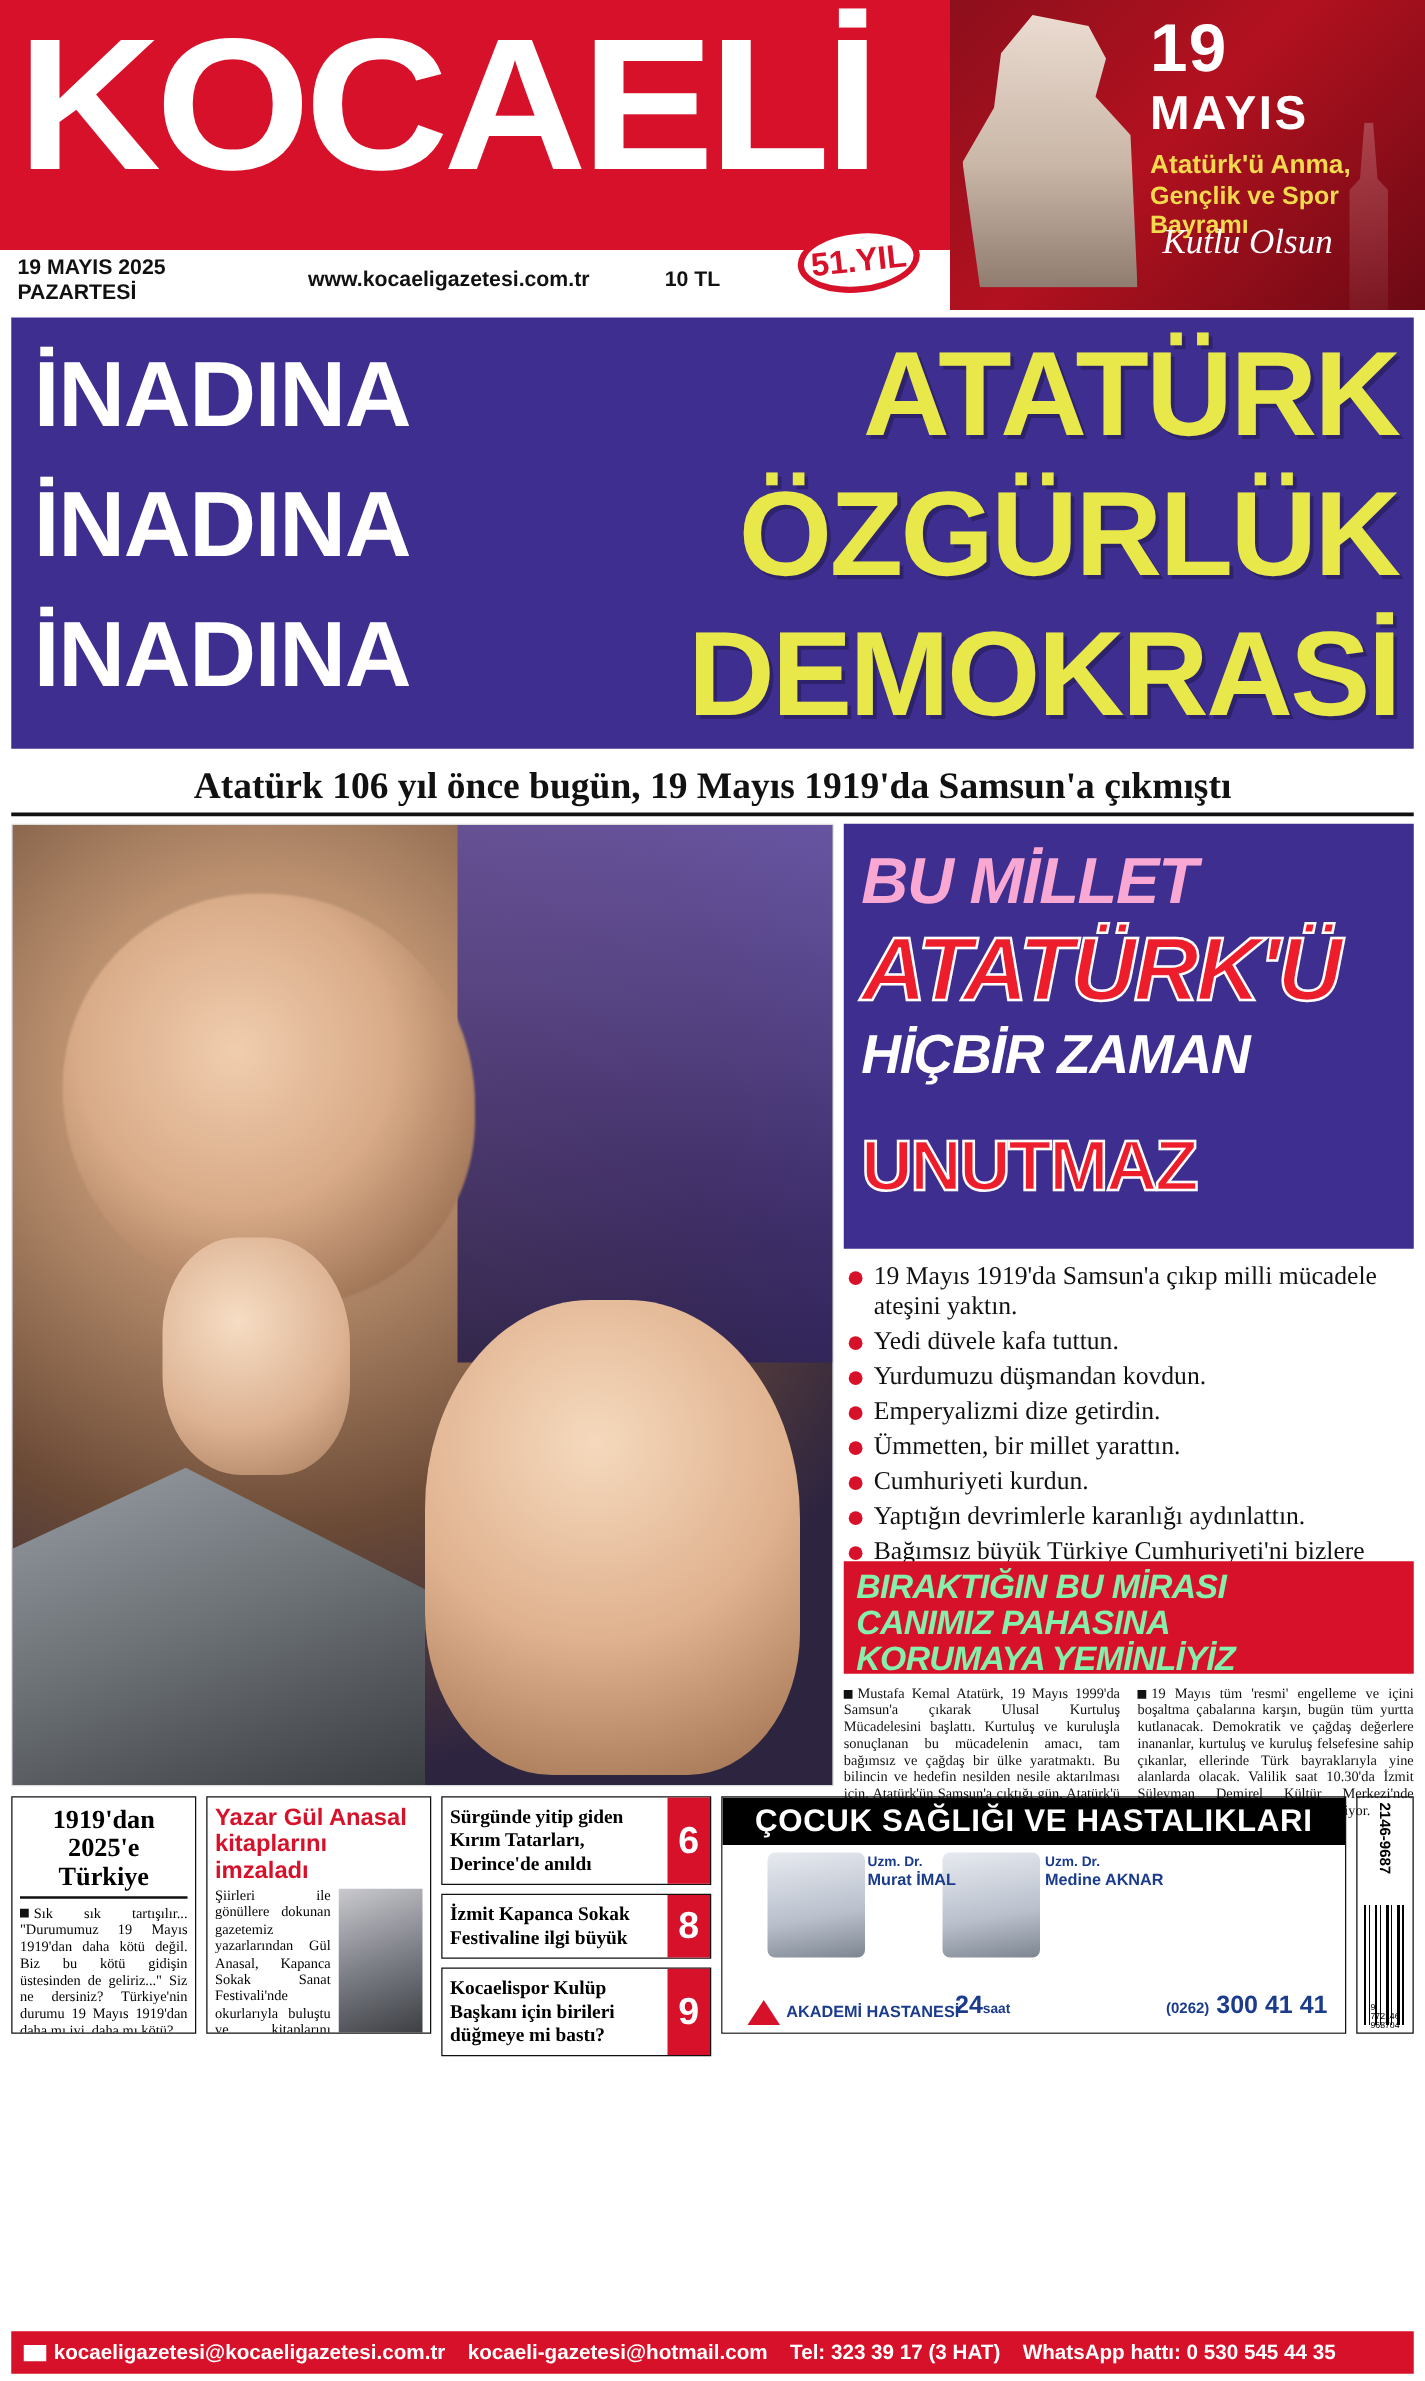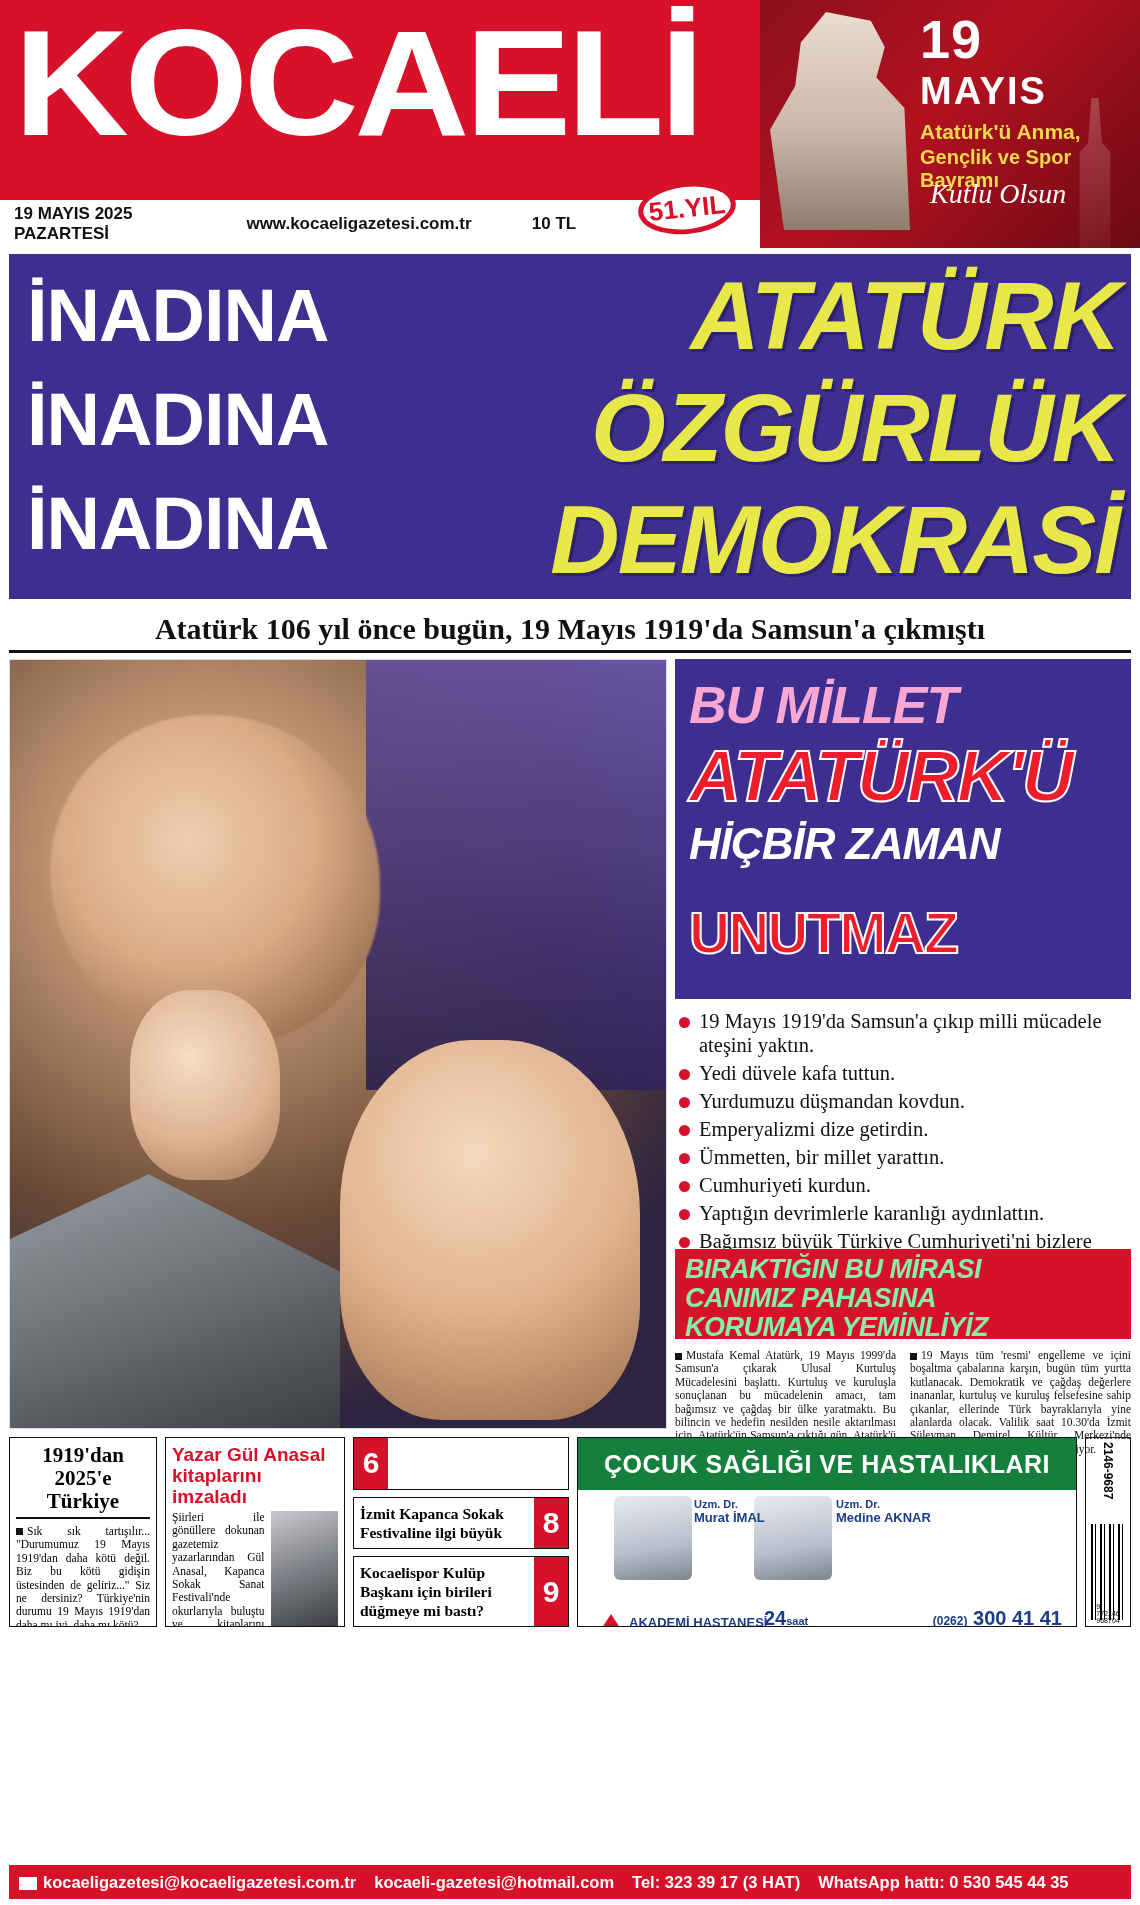--- a/index.html
+++ b/index.html
@@ -67,21 +67,21 @@
     background:#3d2e8f; overflow:hidden;
   }
   .hero .col-l { position:absolute; left:18px; top:10px; width:380px; }
   .hero .col-r { position:absolute; left:398px; top:6px; width:712px; text-align:right; }
   .hero .white {
     color:#fff; font-weight:bold; font-size:74px; line-height:104px;
     letter-spacing:-1px;
   }
   .hero .yellow {
     color:#e8e84a; font-weight:bold; font-size:96px; line-height:112px;
-    letter-spacing:-2px; font-style:italic;
+    letter-spacing:-2px; 
     text-shadow:3px 3px 0 rgba(0,0,0,.25);
   }
 
   
   .subhead {
     margin:8px 9px 0 9px; height:46px;
     display:flex; align-items:center; justify-content:center;
     font-family:"Liberation Serif", serif; font-size:30px; font-weight:bold;
     color:#111; border-bottom:3px solid #111;
   }
@@ -161,21 +161,21 @@
   .bx2 .body { display:flex; gap:6px; }
   .bx2 p { margin:0; font-family:"Liberation Serif", serif; font-size:11.5px; line-height:13.4px; text-align:justify; width:96px; }
   .bx2 .thumb { width:70px; height:118px; background:linear-gradient(160deg,#c9c9cf 0%,#7d7f86 50%,#3a3c42 100%); }
 
   .bx3 { width:216px; border:none; display:flex; flex-direction:column; gap:7px; }
   .tease { flex:1; border:1px solid #111; display:flex; align-items:stretch; }
   .tease .t { flex:1; padding:6px 6px; font-family:"Liberation Serif", serif; font-size:15.5px; font-weight:bold; line-height:19px; }
   .tease .n { width:34px; background:#d8112a; color:#fff; font-size:30px; font-weight:bold; display:flex; align-items:center; justify-content:center; }
 
   .bx4 { flex:1; padding:0; }
-  .ad-title { height:52px; background:#15803d; color:#fff; display:flex; align-items:center; justify-content:center; font-size:25px; font-weight:bold; letter-spacing:.5px; }
+  .ad-title { height:38px; background:#000000; color:#fff; display:flex; align-items:center; justify-content:center; font-size:25px; font-weight:bold; letter-spacing:.5px; }
   .ad-body { position:relative; height:150px; background:#fff; }
   .doc { position:absolute; top:6px; width:78px; height:84px; background:linear-gradient(170deg,#e7eaf0 0%, #b9c0cc 60%, #7d8590 100%); border-radius:6px; }
   .doc.a { left:36px; } .doc.b { left:176px; }
   .doc-name { position:absolute; top:8px; font-size:11px; font-weight:bold; color:#1b3c8c; }
   .doc-name.a { left:116px; } .doc-name.b { left:258px; }
   .doc-name span { display:block; font-size:13px; }
   .ad-logo { position:absolute; left:20px; bottom:6px; font-size:13px; font-weight:bold; color:#1b3c8c; }
   .ad-logo .tri { display:inline-block; width:0; height:0; border-left:13px solid transparent; border-right:13px solid transparent; border-bottom:20px solid #d8112a; vertical-align:middle; margin-right:5px; }
   .ad-24 { position:absolute; left:186px; bottom:10px; font-size:20px; font-weight:bold; color:#1b3c8c; }
   .ad-phone { position:absolute; right:14px; bottom:10px; font-size:20px; font-weight:bold; color:#1b3c8c; }
@@ -315,20 +315,21 @@
     <div class="bx bx2">
       <h3>Yazar Gül Anasal kitaplarını imzaladı</h3>
       <div class="body">
         <p><span>Şiirleri ile gönüllere dokunan gazetemiz yazarlarından Gül Anasal, Kapanca Sokak Sanat Festivali'nde okurlarıyla buluştu ve kitaplarını imzaladı.</span> </p>
         <div class="thumb"></div>
       </div>
     </div>
 
     <div class="bx3">
       <div class="tease">
+        <div class="t">Sürgünde yitip giden Kırım Tatarları, Derince'de anıldı</div>
         <div class="n">6</div>
       </div>
       <div class="tease">
         <div class="t">İzmit Kapanca Sokak Festivaline ilgi büyük</div>
         <div class="n">8</div>
       </div>
       <div class="tease">
         <div class="t">Kocaelispor Kulüp Başkanı için birileri düğmeye mi bastı?</div>
         <div class="n">9</div>
       </div>

